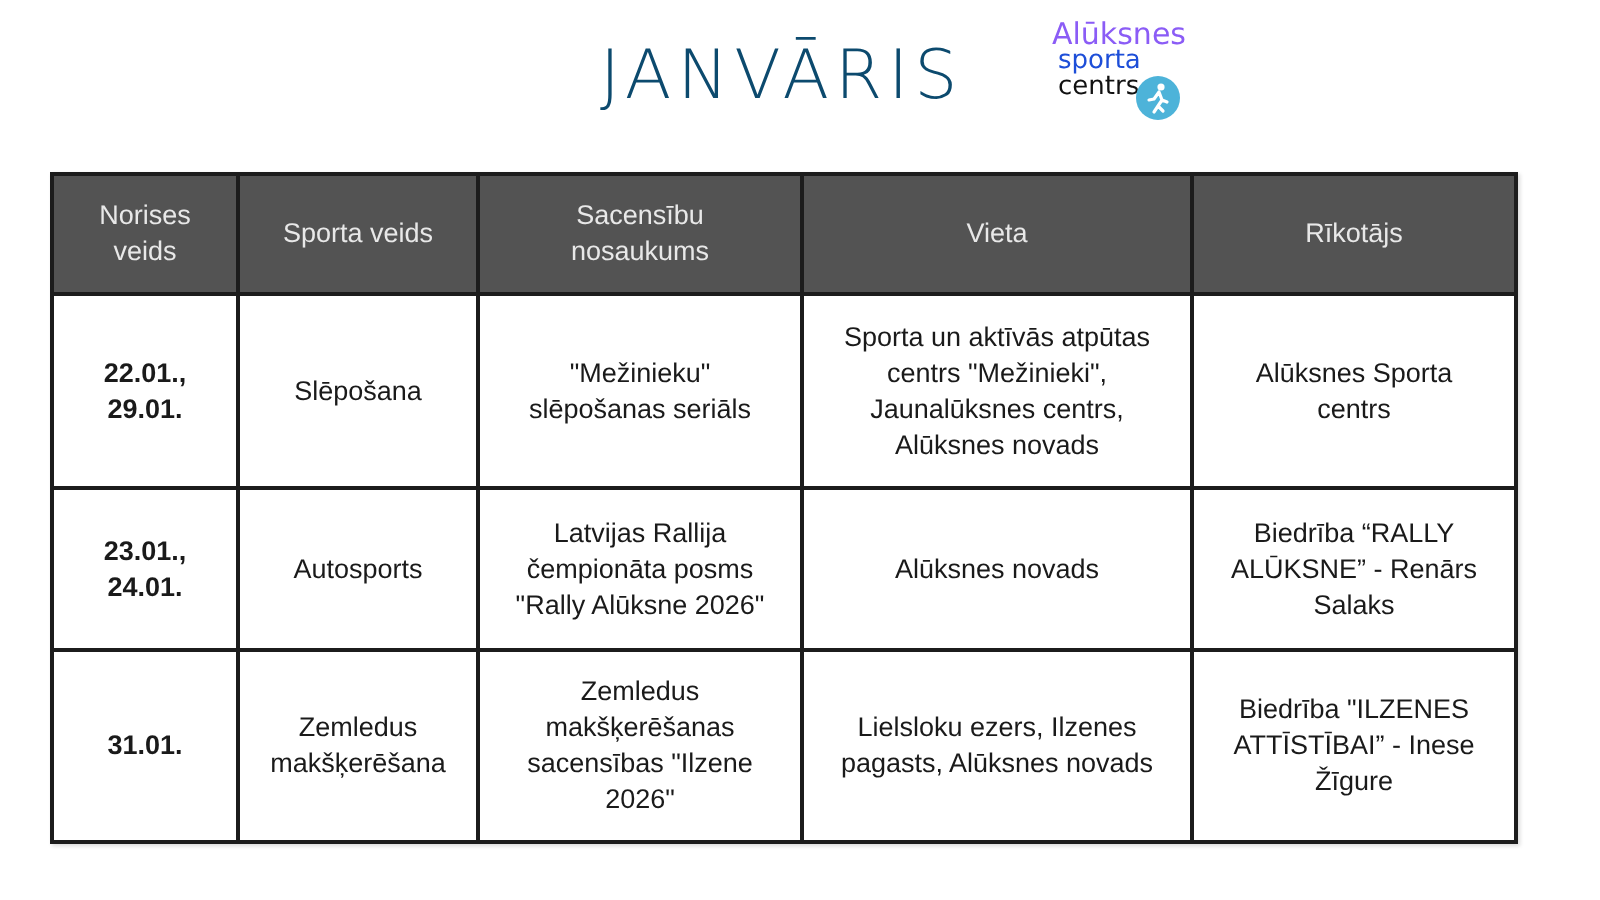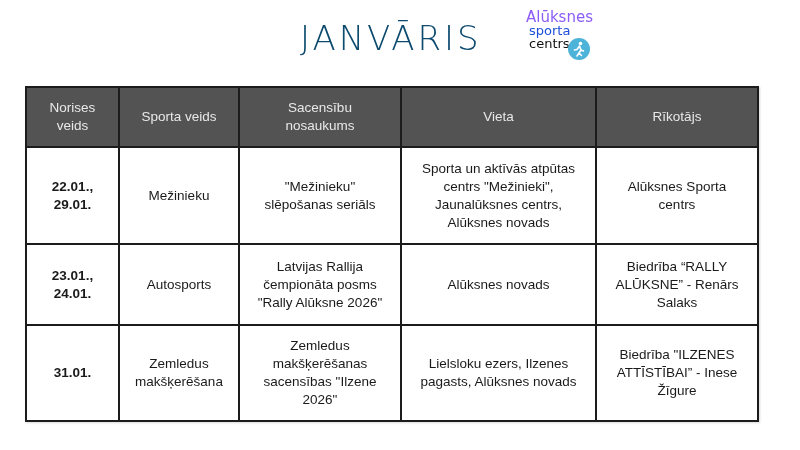--- a/index.html
+++ b/index.html
@@ -152,21 +152,21 @@
       </th>
     </tr>
   </thead>
   <tbody>
     <tr class="r1">
       <td class="date">
         <span class="ln">22.01.,</span>
         <span class="ln">29.01.</span>
       </td>
       <td>
-        <span class="ln">Mežinieku</span>
+        <span class="ln">Slēpošana</span>
       </td>
       <td>
         <span class="ln">"Mežinieku"</span>
         <span class="ln">slēpošanas seriāls</span>
       </td>
       <td>
         <span class="ln">Sporta un aktīvās atpūtas</span>
         <span class="ln">centrs "Mežinieki",</span>
         <span class="ln">Jaunalūksnes centrs,</span>
         <span class="ln">Alūksnes novads</span>

